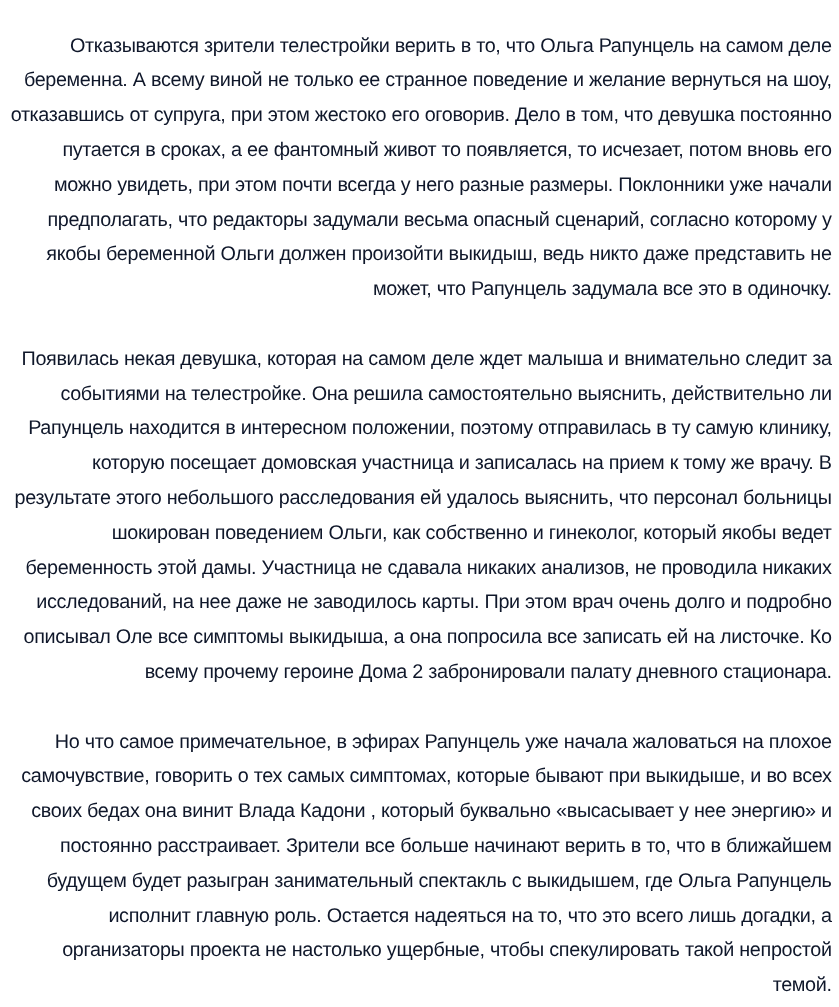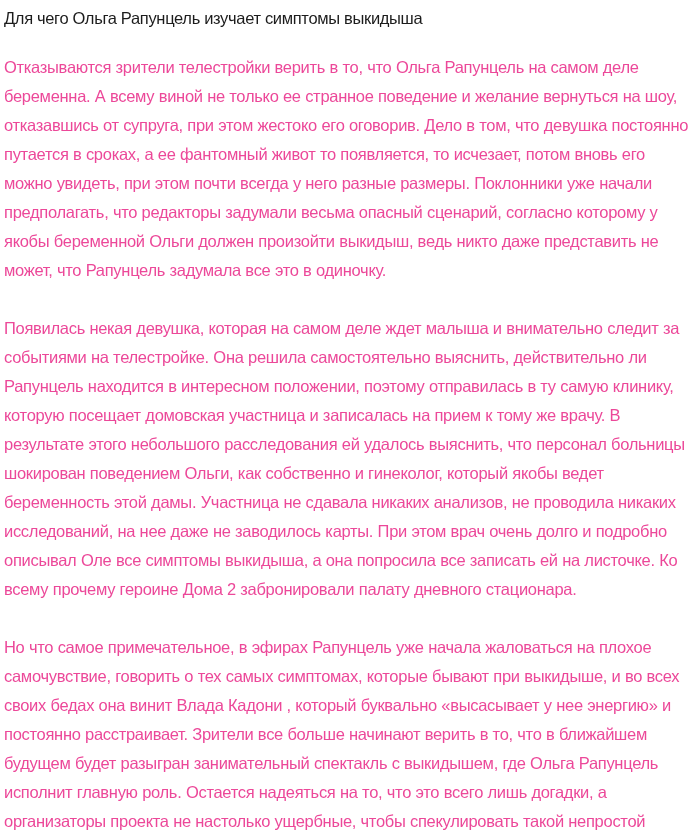--- a/index.html
+++ b/index.html
@@ -37,35 +37,34 @@
   .article-body {
     margin-top: 20px;
   }
 
   .article-paragraph {
     font-size: 16.5px;
     font-weight: 400;
     line-height: 29px;
     margin: 0 0 29px 0;
     letter-spacing: -0.018em;
-    color: #ec4899;
-    text-align: left;
+    color: #0f172a;
+    text-align: right;
     word-spacing: 0.01em;
   }
 
   .article-paragraph:last-child {
     margin-bottom: 0;
   }
 </style>
 </head>
 <body style="background: rgb(255, 255, 255); color: rgb(28, 28, 28);">
 
 <article class="article">
 
-  <h1 class="article-headline">Для чего Ольга Рапунцель изучает симптомы выкидыша</h1>
 
   <div class="article-body">
 
     <p class="article-paragraph">Отказываются зрители телестройки верить в то, что Ольга Рапунцель на самом деле беременна. А всему виной не только ее странное поведение и желание вернуться на шоу, отказавшись от супруга, при этом жестоко его оговорив. Дело в том, что девушка постоянно путается в сроках, а ее фантомный живот то появляется, то исчезает, потом вновь его можно увидеть, при этом почти всегда у него разные размеры. Поклонники уже начали предполагать, что редакторы задумали весьма опасный сценарий, согласно которому у якобы беременной Ольги должен произойти выкидыш, ведь никто даже представить не может, что Рапунцель задумала все это в одиночку.</p>
 
     <p class="article-paragraph">Появилась некая девушка, которая на самом деле ждет малыша и внимательно следит за событиями на телестройке. Она решила самостоятельно выяснить, действительно ли Рапунцель находится в интересном положении, поэтому отправилась в ту самую клинику, которую посещает домовская участница и записалась на прием к тому же врачу. В результате этого небольшого расследования ей удалось выяснить, что персонал больницы шокирован поведением Ольги, как собственно и гинеколог, который якобы ведет беременность этой дамы. Участница не сдавала никаких анализов, не проводила никаких исследований, на нее даже не заводилось карты. При этом врач очень долго и подробно описывал Оле все симптомы выкидыша, а она попросила все записать ей на листочке. Ко всему прочему героине Дома 2 забронировали палату дневного стационара.</p>
 
     <p class="article-paragraph">Но что самое примечательное, в эфирах Рапунцель уже начала жаловаться на плохое самочувствие, говорить о тех самых симптомах, которые бывают при выкидыше, и во всех своих бедах она винит Влада Кадони , который буквально «высасывает у нее энергию» и постоянно расстраивает. Зрители все больше начинают верить в то, что в ближайшем будущем будет разыгран занимательный спектакль с выкидышем, где Ольга Рапунцель исполнит главную роль. Остается надеяться на то, что это всего лишь догадки, а организаторы проекта не настолько ущербные, чтобы спекулировать такой непростой темой.</p>
 
   </div>

